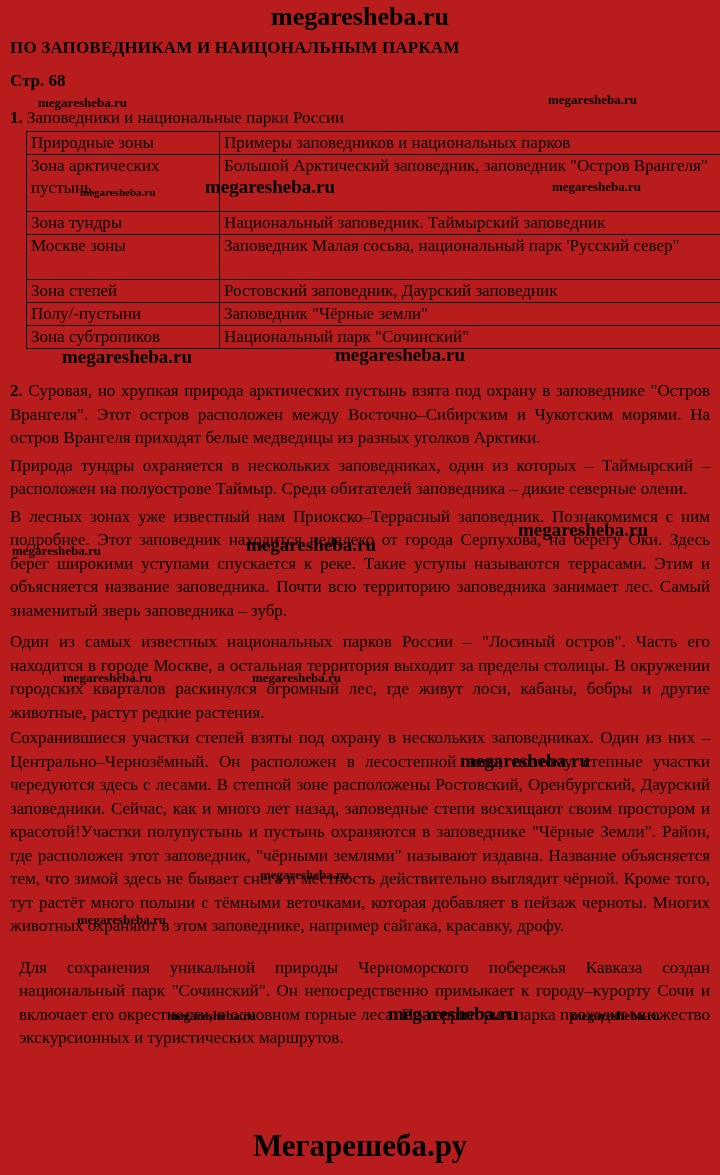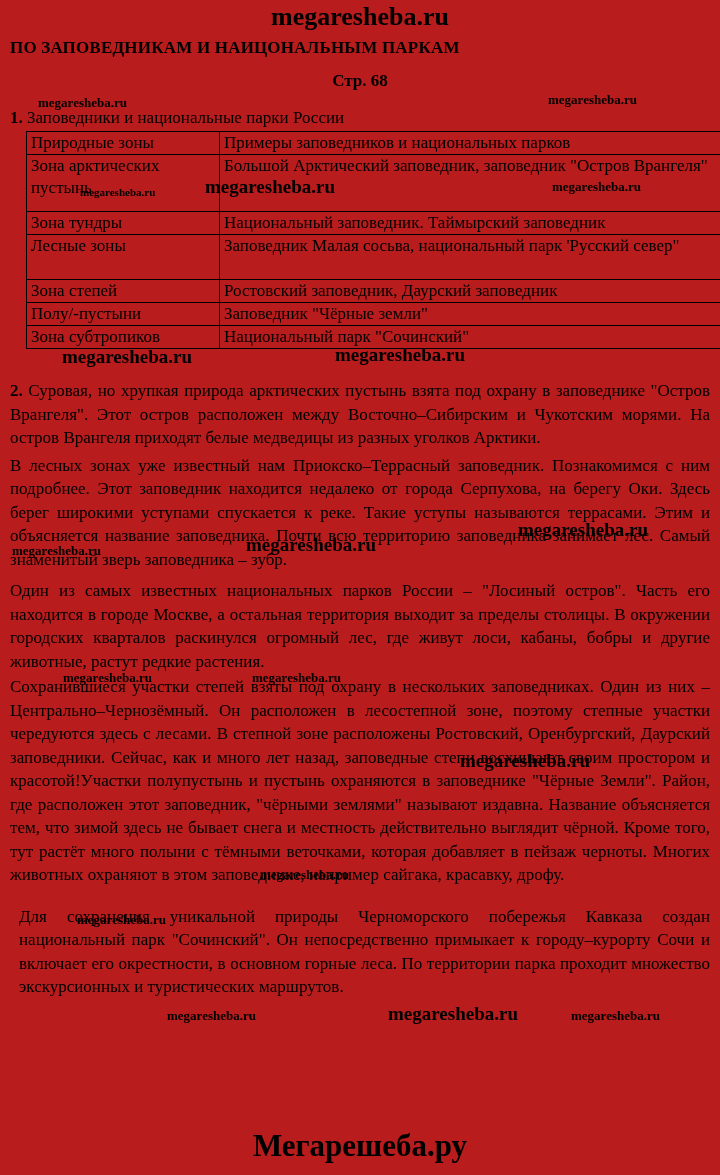--- a/index.html
+++ b/index.html
@@ -6,21 +6,21 @@
   .page {
     position:relative; width:720px; height:1175px; overflow:hidden;
     background:#b91c1c; color:#000;
     font-family:"Liberation Serif", serif; font-size:17px;
   }
   .b { font-weight:bold; }
   .site-title {
     padding-top:2px; text-align:center; font-weight:bold; font-size:26px;
   }
   .heading { margin:6px 10px 0; font-weight:bold; font-size:17px; letter-spacing:0.2px; }
-  .page-num { margin:13px 10px 0; font-weight:bold; font-size:17px;text-align:center; }
+  .page-num { margin:13px 10px 0; font-weight:bold; font-size:17px; }
   .item1 { margin:17px 10px 0; font-size:17px; }
   table.ztable {
     border-collapse:collapse; margin:3px 26px 0; width:700px; table-layout:fixed;
   }
   .ztable td {
     border:1px solid #000; padding:0 4px; vertical-align:top;
     line-height:22px; font-size:17px; word-wrap:break-word;
   }
   .col-zone { width:184px; }
   tr.tall td { height:56px; }
@@ -67,40 +67,41 @@
     </tr>
     <tr class="tall">
       <td class="col-zone">Зона арктических пустынь</td>
       <td>Большой Арктический заповедник, заповедник "Остров Врангеля"</td>
     </tr>
     <tr>
       <td class="col-zone">Зона тундры</td>
       <td>Национальный заповедник. Таймырский заповедник</td>
     </tr>
     <tr class="two">
-      <td class="col-zone">Лесные зоны</td>
+      <td class="col-zone">Москве зоны</td>
       <td>Заповедник Малая сосьва, национальный парк 'Русский север"</td>
     </tr>
     <tr>
       <td class="col-zone">Зона степей</td>
       <td>Ростовский заповедник, Даурский заповедник</td>
     </tr>
     <tr>
       <td class="col-zone">Полу/-пустыни</td>
       <td>Заповедник "Чёрные земли"</td>
     </tr>
     <tr>
       <td class="col-zone">Зона субтропиков</td>
       <td>Национальный парк "Сочинский"</td>
     </tr>
   </tbody>
     </table>
 
   <p class="para p2"><span class="b">2.</span> <span>Суровая, но хрупкая природа арктических пустынь взята под охрану в заповеднике "Остров Врангеля". Этот остров расположен между Восточно–Сибирским и Чукотским морями. На остров Врангеля приходят белые медведицы из разных уголков Арктики.</span></p>
 
+  <p class="para p3">Природа тундры охраняется в нескольких заповедниках, один из которых – Таймырский – расположен на полуострове Таймыр. Среди обитателей заповедника – дикие северные олени.</p>
 
   <p class="para p4">В лесных зонах уже известный нам Приокско–Террасный заповедник. Познакомимся с ним подробнее. Этот заповедник находится недалеко от города Серпухова, на берегу Оки. Здесь берег широкими уступами спускается к реке. Такие уступы называются террасами. Этим и объясняется название заповедника. Почти всю территорию заповедника занимает лес. Самый знаменитый зверь заповедника – зубр.</p>
 
   <p class="para p5">Один из самых известных национальных парков России – "Лосиный остров". Часть его находится в городе Москве, а остальная территория выходит за пределы столицы. В окружении городских кварталов раскинулся огромный лес, где живут лоси, кабаны, бобры и другие животные, растут редкие растения.</p>
 
   <p class="para p6">Сохранившиеся участки степей взяты под охрану в нескольких заповедниках. Один из них – Центрально–Чернозёмный. Он расположен в лесостепной зоне, поэтому степные участки чередуются здесь с лесами. В степной зоне расположены Ростовский, Оренбургский, Даурский заповедники. Сейчас, как и много лет назад, заповедные степи восхищают своим простором и красотой!Участки полупустынь и пустынь охраняются в заповеднике "Чёрные Земли". Район, где расположен этот заповедник, "чёрными землями" называют издавна. Название объясняется тем, что зимой здесь не бывает снега и местность действительно выглядит чёрной. Кроме того, тут растёт много полыни с тёмными веточками, которая добавляет в пейзаж черноты. Многих животных охраняют в этом заповеднике, например сайгака, красавку, дрофу.</p>
 
   <p class="para p7">Для сохранения уникальной природы Черноморского побережья Кавказа создан национальный парк "Сочинский". Он непосредственно примыкает к городу–курорту Сочи и включает его окрестности, в основном горные леса. По территории парка проходит множество экскурсионных и туристических маршрутов.</p>
 
   <span class="wm wm-sm" style="left:38px;  top:95px;">megaresheba.ru</span>

